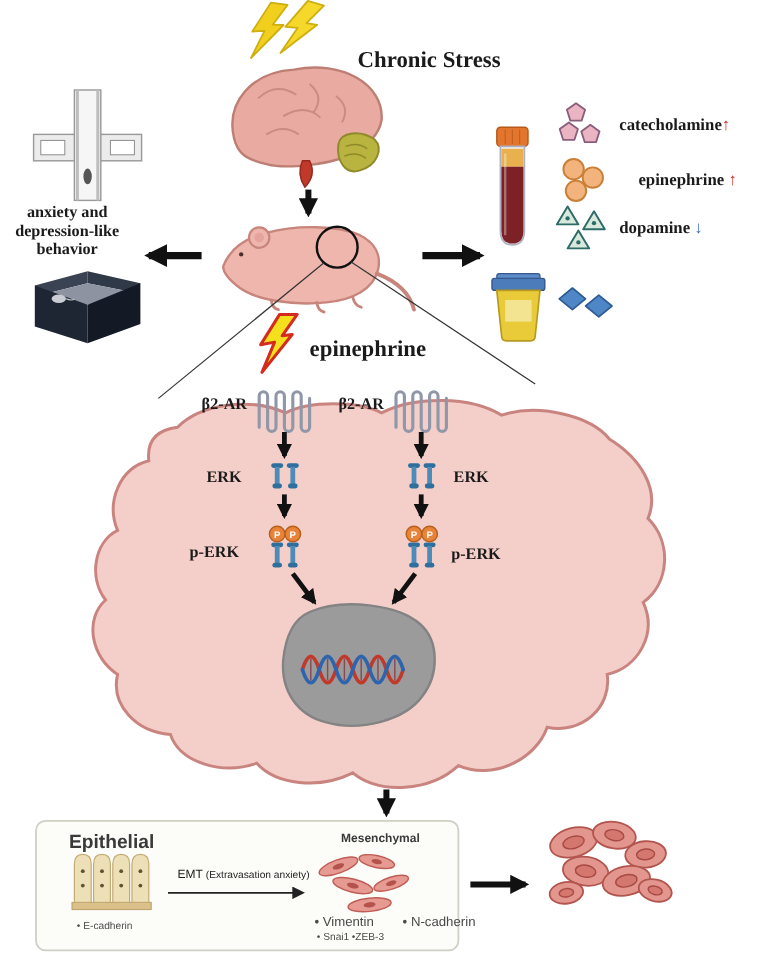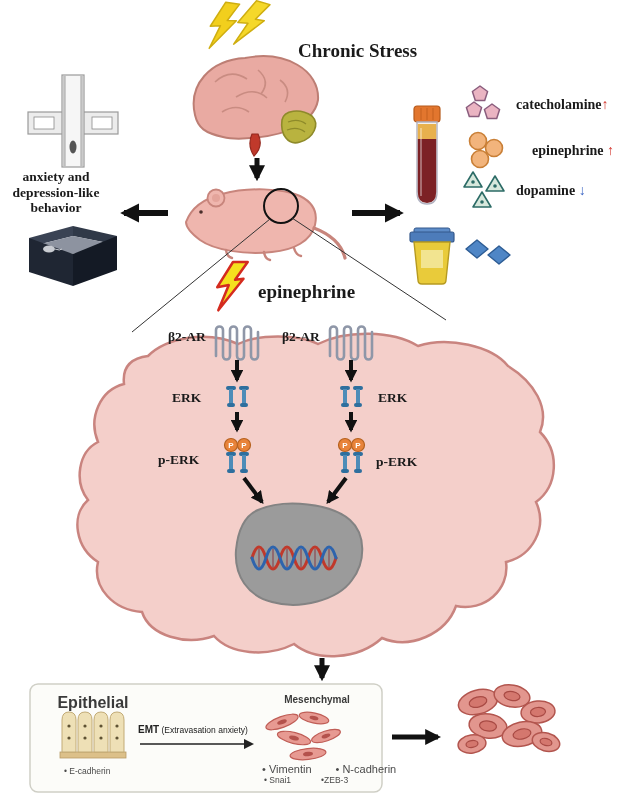--- a/index.html
+++ b/index.html
@@ -297,29 +297,29 @@
 <div class="abs serifB t13" style="left:172px;top:390px;">ERK</div>
 <div class="abs serifB t13" style="left:378px;top:390px;">ERK</div>
 
 <div class="abs serifB t13" style="left:158px;top:452px;">p-ERK</div>
 <div class="abs serifB t13" style="left:376px;top:454px;">p-ERK</div>
 
 <div class="abs sans center" style="left:56px;top:694px;width:74px;font-size:16px;font-weight:bold;color:#3a3a3a;">Epithelial</div>
 <div class="abs sans center" style="left:272px;top:694px;width:90px;font-size:10px;font-weight:bold;color:#3a3a3a;">Mesenchymal</div>
 
 <div class="abs sans" style="left:138px;top:724px;width:122px;font-size:8.5px;color:#222;">
-  <span style="font-size:10px;font-weight:bold;">EMT</span>
+  <span style="font-size:10px;font-weight:normal;margin-left:10px;">EMT</span>
   <span>(Extravasation anxiety)</span>
 </div>
 
 <div class="abs sans" style="left:64px;top:766px;font-size:8.5px;color:#4a4a4a;">• E-cadherin</div>
 
 <div class="abs sans" style="left:262px;top:763px;font-size:11px;color:#4a4a4a;display:flex;gap:24px;">
   <span>• Vimentin</span>
   <span>• N-cadherin</span>
 </div>
-<div class="abs sans" style="left:264px;top:775px;font-size:8.5px;color:#4a4a4a;display:flex;gap:30px;">
+<div class="abs sans" style="left:264px;top:775px;font-size:8.5px;color:#4a4a4a;display:flex;gap:2px;">
   <span>• Snai1</span>
   <span>•ZEB-3</span>
 </div>
 
 
 </div>
 
 </body></html>

